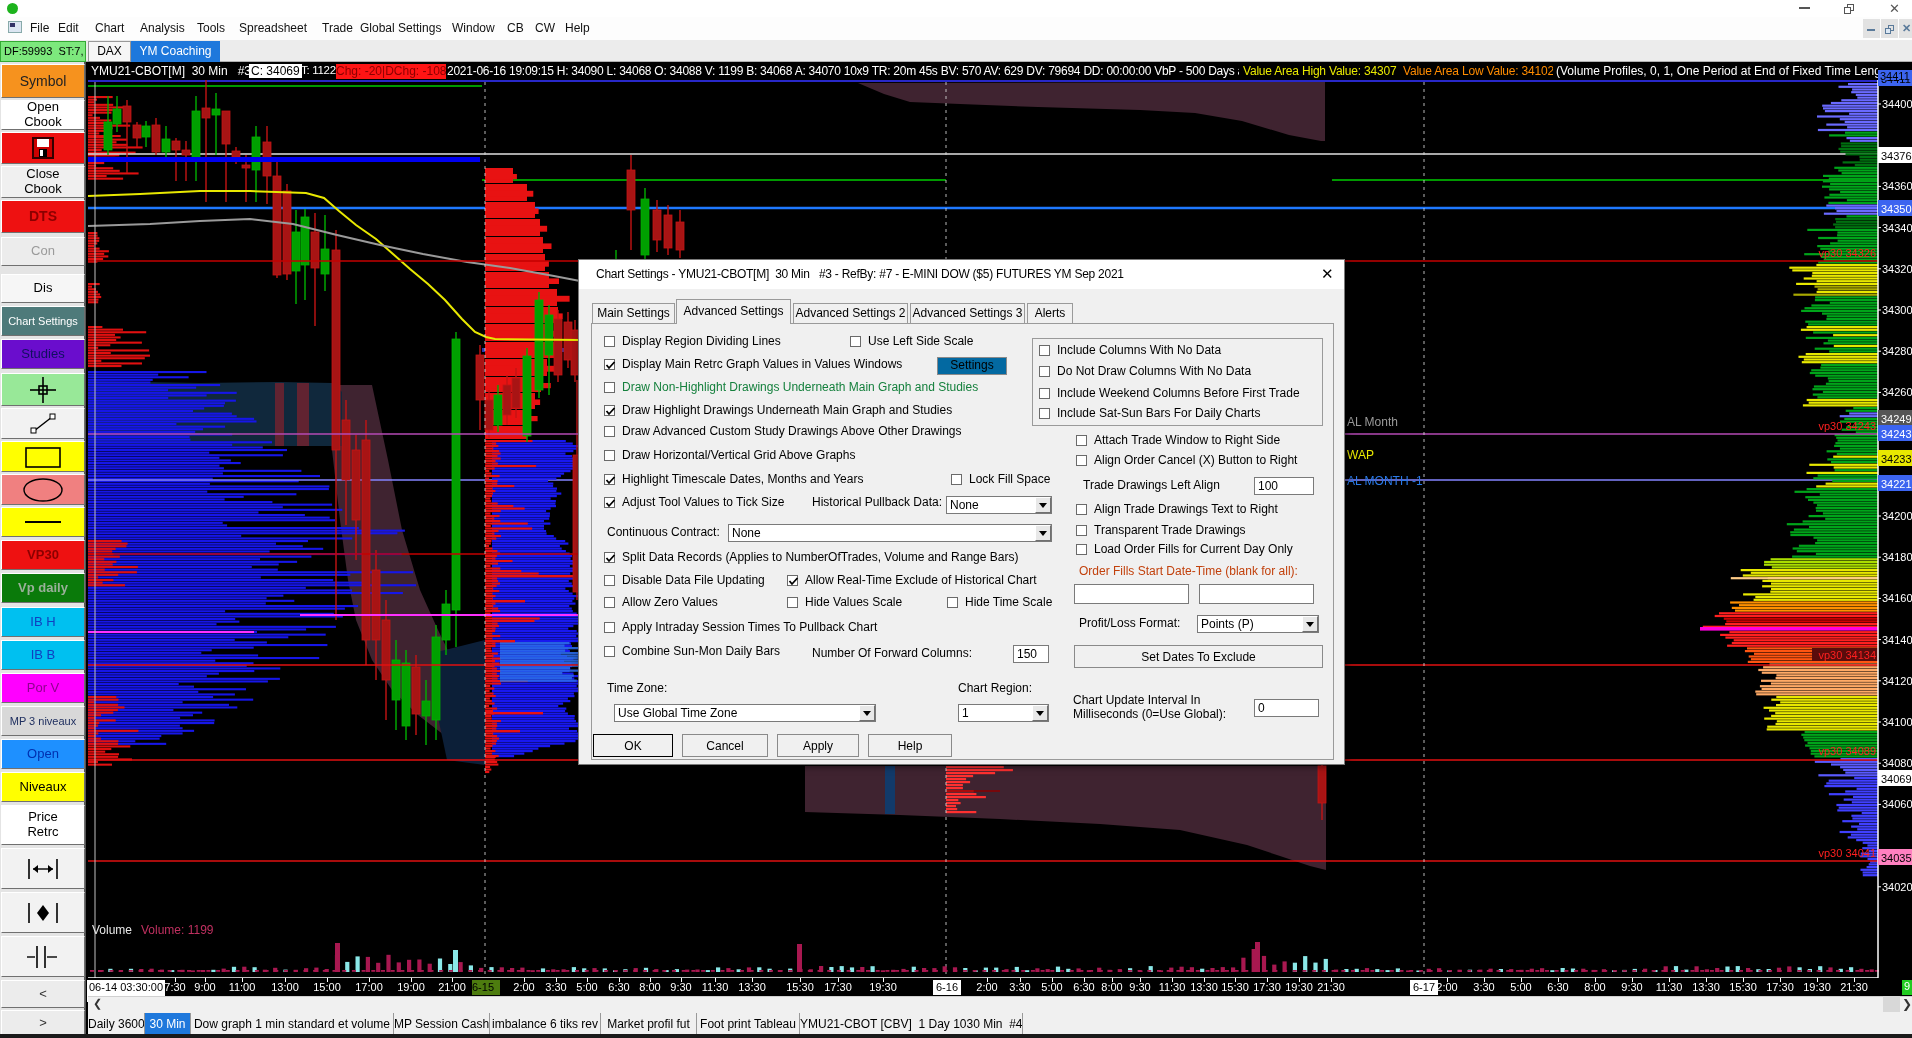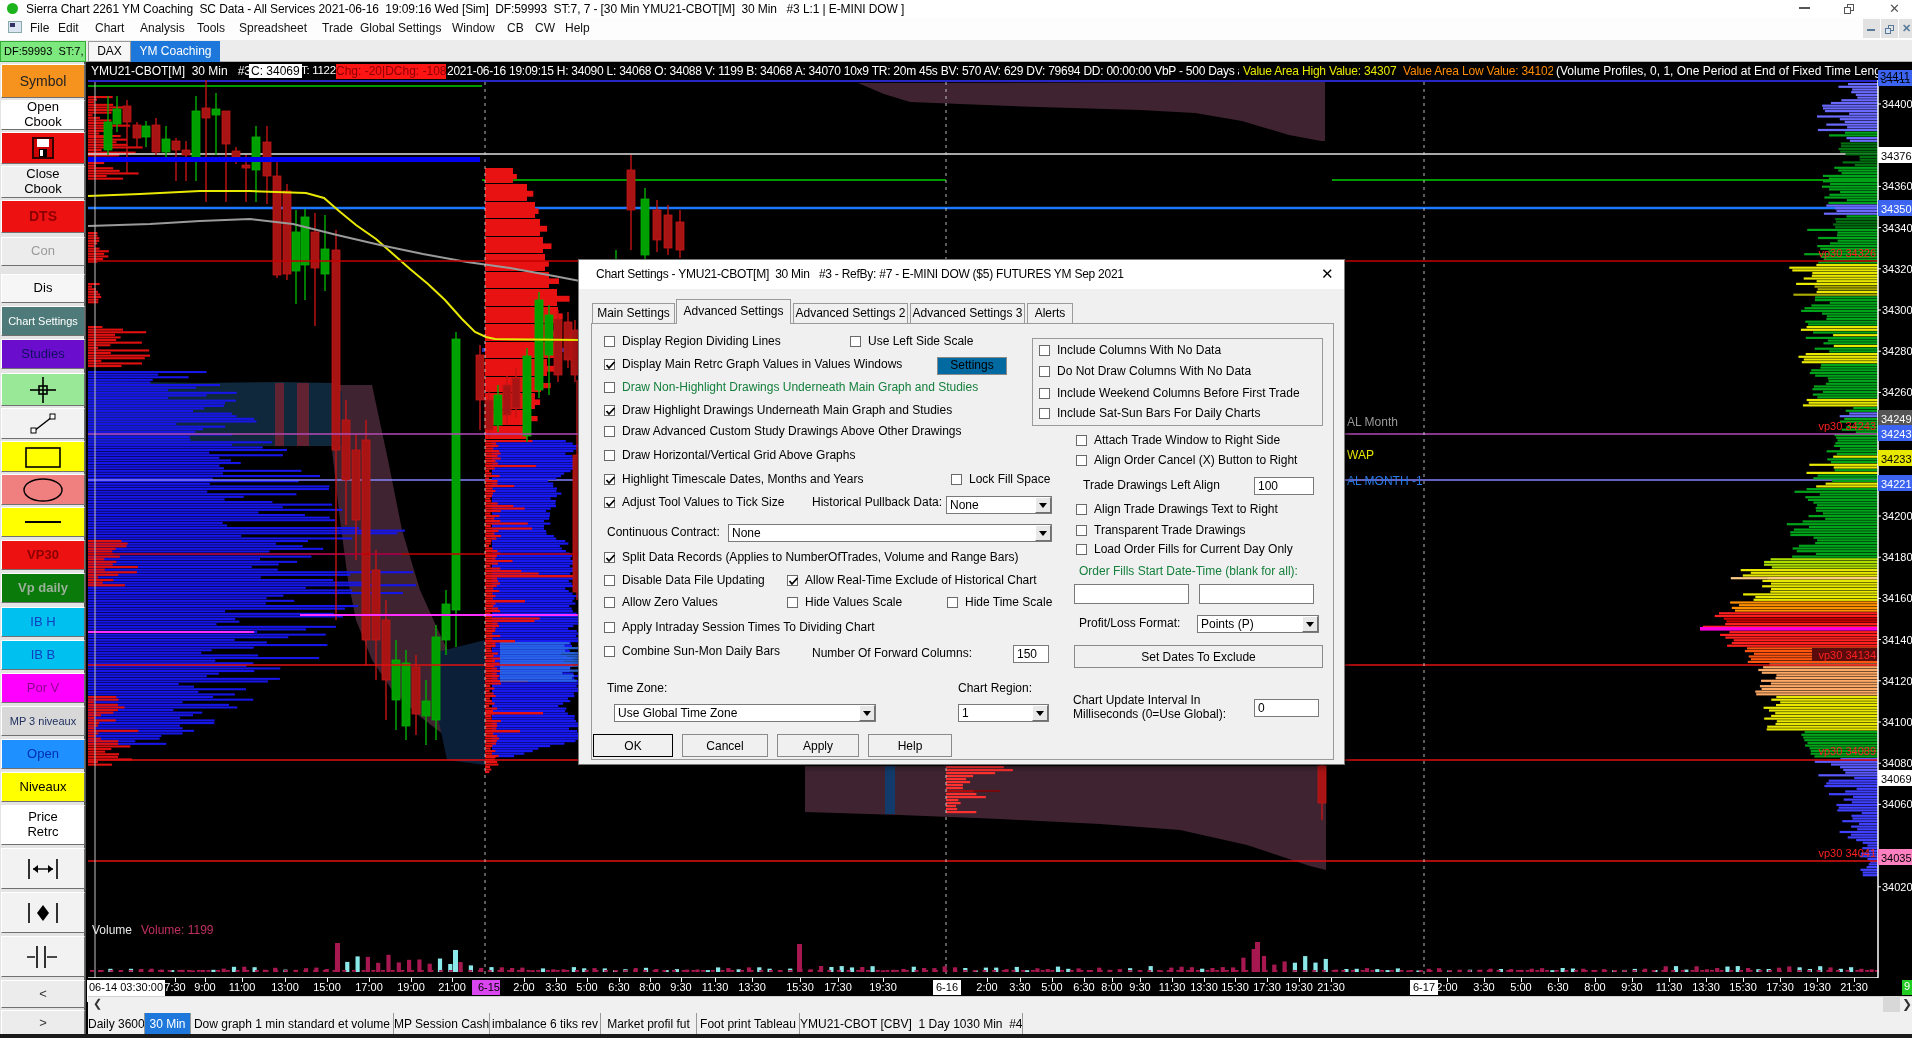--- a/index.html
+++ b/index.html
@@ -2,21 +2,20 @@
 <html><head><meta charset="utf-8"><style>
 *{margin:0;padding:0;box-sizing:border-box}
 body{font-family:"Liberation Sans",sans-serif;width:1912px;height:1038px;overflow:hidden;background:#000}
 #root{position:relative;width:1912px;height:1038px}
 .abs{position:absolute}
 .btn3{border-top:1px solid #fff;border-left:1px solid #fff;border-right:1px solid #707070;border-bottom:1px solid #707070}
 </style></head><body>
 <div id="root">
 <div class="abs" style="left:0;top:0;width:1912px;height:17px;background:#ffffff"></div>
 <div class="abs" style="left:7px;top:3px;width:11px;height:11px;border-radius:6px;background:#1db31d"></div>
-<div class="abs" style="left:26px;top:2px;font-size:12px;letter-spacing:-0.1px;color:#000;white-space:pre">Sierra Chart 2261 YM Coaching&nbsp; SC Data - All Services 2021-06-16&nbsp; 19:09:16 Wed [Sim]&nbsp; DF:59993&nbsp; ST:7, 7 - [30 Min YMU21-CBOT[M]&nbsp; 30 Min&nbsp;&nbsp; #3 L:1 | E-MINI DOW ]</div>
 <div class="abs" style="left:1799px;top:7px;width:11px;height:2px;background:#555"></div>
 <div class="abs" style="left:1847px;top:4px;width:7px;height:7px;border:1px solid #555"></div>
 <div class="abs" style="left:1844px;top:7px;width:7px;height:7px;border:1px solid #555;background:#fff"></div>
 <div class="abs" style="left:1889px;top:1px;font-size:13px;color:#555">✕</div>
 <div class="abs" style="left:0;top:17px;width:1912px;height:23px;background:#fdfdfd"></div>
 <div class="abs" style="left:8px;top:21px;width:14px;height:12px;background:#dce6f2;border:1px solid #8aa">
       <div style="width:5px;height:4px;background:#336;margin:1px"></div>
     </div>
 <div class="abs" style="left:30px;top:21px;font-size:12px;color:#111">File</div>
 <div class="abs" style="left:58px;top:21px;font-size:12px;color:#111">Edit</div>
@@ -1672,21 +1671,21 @@
 <div class="abs" style="left:1706px;top:978px;width:1px;height:4px;background:#fff"></div>
 <div class="abs" style="left:1725px;top:981px;width:36px;text-align:center;font-size:11px;color:#fff">15:30</div>
 <div class="abs" style="left:1743px;top:978px;width:1px;height:4px;background:#fff"></div>
 <div class="abs" style="left:1762px;top:981px;width:36px;text-align:center;font-size:11px;color:#fff">17:30</div>
 <div class="abs" style="left:1780px;top:978px;width:1px;height:4px;background:#fff"></div>
 <div class="abs" style="left:1799px;top:981px;width:36px;text-align:center;font-size:11px;color:#fff">19:30</div>
 <div class="abs" style="left:1817px;top:978px;width:1px;height:4px;background:#fff"></div>
 <div class="abs" style="left:1836px;top:981px;width:36px;text-align:center;font-size:11px;color:#fff">21:30</div>
 <div class="abs" style="left:1854px;top:978px;width:1px;height:4px;background:#fff"></div>
 <div class="abs" style="left:87px;top:980px;width:78px;height:22px;background:#fff;color:#000;font-size:11px;padding:1px 0 0 2px;white-space:pre">06-14 03:30:00</div>
-<div class="abs" style="left:472px;top:980px;width:28px;height:15px;background:#d946ef;color:#000;font-size:11px;text-align:right;padding-top:1px">6-15</div>
+<div class="abs" style="left:472px;top:980px;width:28px;height:15px;background:#4d7c0f;color:#000;font-size:11px;text-align:left;padding-top:1px">6-15</div>
 <div class="abs" style="left:933px;top:980px;width:28px;height:15px;background:#fff;color:#000;font-size:11px;text-align:center;padding-top:1px">6-16</div>
 <div class="abs" style="left:1410px;top:980px;width:28px;height:15px;background:#fff;color:#000;font-size:11px;text-align:center;padding-top:1px">6-17</div>
 <div class="abs" style="left:1902px;top:980px;width:10px;height:15px;background:#22cc22;color:#fff;font-size:11px;padding-left:2px">9</div>
 <div class="abs" style="left:88px;top:996px;width:1824px;height:17px;background:#f0f0f0;border-top:1px solid #d0d0d0"></div>
 <div class="abs" style="left:93px;top:997px;font-size:11px;color:#333">❮</div>
 <div class="abs" style="left:1883px;top:996px;width:17px;height:16px;background:#d8d8d8"></div>
 <div class="abs" style="left:1902px;top:997px;font-size:12px;color:#333">❯</div>
 <div class="abs" style="left:88px;top:1013px;width:1824px;height:21px;background:#f0f0f0"></div>
 <div class="abs" style="left:88px;top:1013px;width:57px;height:21px;background:#f0f0f0;color:#000000;font-size:12px;text-align:center;padding-top:4px;border-right:1px solid #999;white-space:pre;overflow:hidden">Daily 3600</div>
 <div class="abs" style="left:145px;top:1013px;width:46px;height:21px;background:#1e78dc;color:#ffffff;font-size:12px;text-align:center;padding-top:4px;border-right:1px solid #999;white-space:pre;overflow:hidden">30 Min</div>
@@ -1768,21 +1767,21 @@
         </svg>
       </div>
       <div class="abs" style="left:226px;top:313px;font-size:12px;color:#000;z-index:4;white-space:pre">Allow Real-Time Exclude of Historical Chart</div>
       <div class="abs" style="left:25px;top:337px;width:11px;height:11px;background:#fff;border:1px solid #6a6a6a;z-index:4"></div>
       <div class="abs" style="left:43px;top:335px;font-size:12px;color:#000;z-index:4;white-space:pre">Allow Zero Values</div>
       <div class="abs" style="left:208px;top:337px;width:11px;height:11px;background:#fff;border:1px solid #6a6a6a;z-index:4"></div>
       <div class="abs" style="left:226px;top:335px;font-size:12px;color:#000;z-index:4;white-space:pre">Hide Values Scale</div>
       <div class="abs" style="left:368px;top:337px;width:11px;height:11px;background:#fff;border:1px solid #6a6a6a;z-index:4"></div>
       <div class="abs" style="left:386px;top:335px;font-size:12px;color:#000;z-index:4;white-space:pre">Hide Time Scale</div>
       <div class="abs" style="left:25px;top:362px;width:11px;height:11px;background:#fff;border:1px solid #6a6a6a;z-index:4"></div>
-      <div class="abs" style="left:43px;top:360px;font-size:12px;color:#000;z-index:4;white-space:pre">Apply Intraday Session Times To Dividing Chart</div>
+      <div class="abs" style="left:43px;top:360px;font-size:12px;color:#000;z-index:4;white-space:pre">Apply Intraday Session Times To Pullback Chart</div>
       <div class="abs" style="left:25px;top:386px;width:11px;height:11px;background:#fff;border:1px solid #6a6a6a;z-index:4"></div>
       <div class="abs" style="left:43px;top:384px;font-size:12px;color:#000;z-index:4;white-space:pre">Combine Sun-Mon Daily Bars</div>
       <div class="abs" style="left:233px;top:386px;font-size:12px;color:#000;z-index:4;white-space:pre">Number Of Forward Columns:</div>
       <div class="abs" style="left:434px;top:385px;width:36px;height:18px;background:#fff;border:1px solid #7a7a7a;z-index:4;font-size:12px;padding:1px 0 0 3px">150</div>
       <div class="abs" style="left:28px;top:421px;font-size:12px;color:#000;z-index:4;white-space:pre">Time Zone:</div>
       <div class="abs" style="left:35px;top:444px;width:262px;height:18px;background:#fff;border:1px solid #7a7a7a;z-index:4;font-size:12px;padding:1px 0 0 3px;white-space:pre">Use Global Time Zone</div>
       <div class="abs btn3" style="left:280px;top:445px;width:16px;height:16px;background:#e8e8e8;z-index:5"><svg width="14" height="14">
           <path d="M3 5 h8 l-4 5 z" fill="#000"></path>
         </svg></div>
       <div class="abs" style="left:379px;top:421px;font-size:12px;color:#000;z-index:4;white-space:pre">Chart Region:</div>
@@ -1808,21 +1807,21 @@
       <div class="abs" style="left:497px;top:195px;width:11px;height:11px;background:#fff;border:1px solid #6a6a6a;z-index:4"></div>
       <div class="abs" style="left:515px;top:193px;font-size:12px;color:#000;z-index:4;white-space:pre">Align Order Cancel (X) Button to Right</div>
       <div class="abs" style="left:504px;top:218px;font-size:12px;color:#000;z-index:4;white-space:pre">Trade Drawings Left Align</div>
       <div class="abs" style="left:675px;top:217px;width:60px;height:18px;background:#fff;border:1px solid #7a7a7a;z-index:4;font-size:12px;padding:1px 0 0 3px">100</div>
       <div class="abs" style="left:497px;top:244px;width:11px;height:11px;background:#fff;border:1px solid #6a6a6a;z-index:4"></div>
       <div class="abs" style="left:515px;top:242px;font-size:12px;color:#000;z-index:4;white-space:pre">Align Trade Drawings Text to Right</div>
       <div class="abs" style="left:497px;top:265px;width:11px;height:11px;background:#fff;border:1px solid #6a6a6a;z-index:4"></div>
       <div class="abs" style="left:515px;top:263px;font-size:12px;color:#000;z-index:4;white-space:pre">Transparent Trade Drawings</div>
       <div class="abs" style="left:497px;top:284px;width:11px;height:11px;background:#fff;border:1px solid #6a6a6a;z-index:4"></div>
       <div class="abs" style="left:515px;top:282px;font-size:12px;color:#000;z-index:4;white-space:pre">Load Order Fills for Current Day Only</div>
-      <div class="abs" style="left:500px;top:304px;font-size:12px;color:#15803d;z-index:4;white-space:pre">Order Fills Start Date-Time (blank for all):</div>
+      <div class="abs" style="left:500px;top:304px;font-size:12px;color:#c2410c;z-index:4;white-space:pre">Order Fills Start Date-Time (blank for all):</div>
       <div class="abs" style="left:495px;top:324px;width:115px;height:20px;background:#fff;border:1px solid #7a7a7a;z-index:4;font-size:12px;padding:1px 0 0 3px"></div>
       <div class="abs" style="left:620px;top:324px;width:115px;height:20px;background:#fff;border:1px solid #7a7a7a;z-index:4;font-size:12px;padding:1px 0 0 3px"></div>
       <div class="abs" style="left:500px;top:356px;font-size:12px;color:#000;z-index:4;white-space:pre">Profit/Loss Format:</div>
       <div class="abs" style="left:618px;top:355px;width:122px;height:18px;background:#fff;border:1px solid #7a7a7a;z-index:4;font-size:12px;padding:1px 0 0 3px;white-space:pre">Points (P)</div>
       <div class="abs btn3" style="left:723px;top:356px;width:16px;height:16px;background:#e8e8e8;z-index:5"><svg width="14" height="14">
           <path d="M3 5 h8 l-4 5 z" fill="#000"></path>
         </svg></div>
       <div class="abs btn3" style="left:495px;top:385px;width:249px;height:23px;background:#f0f0f0;border:1px solid #8a8a8a;z-index:4;font-size:12px;text-align:center;padding-top:4px">Set Dates To Exclude</div>
       <div class="abs" style="left:494px;top:433px;font-size:12px;color:#000;z-index:4;white-space:pre">Chart Update Interval In</div>
       <div class="abs" style="left:494px;top:447px;font-size:12px;color:#000;z-index:4;white-space:pre">Milliseconds (0=Use Global):</div>

